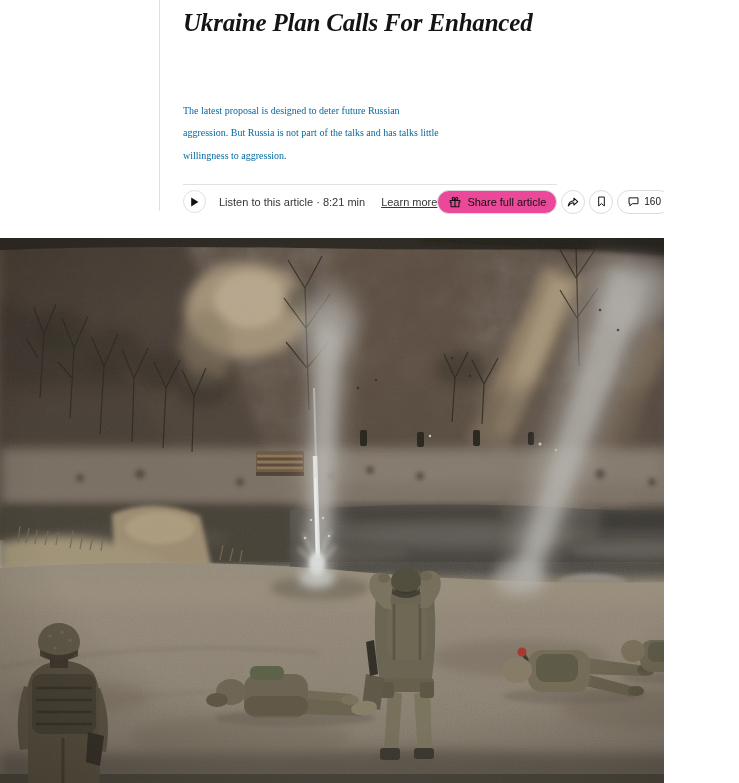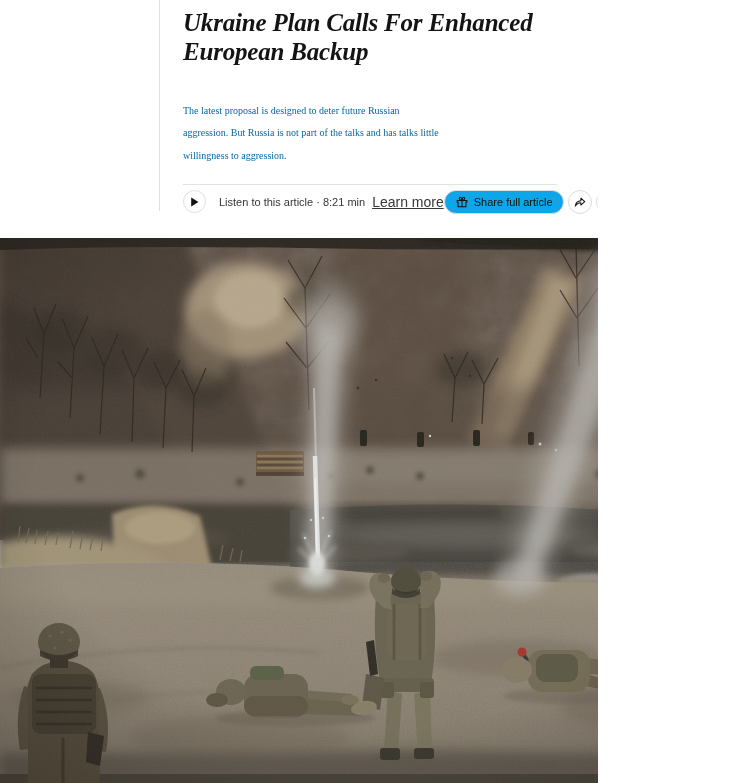--- a/index.html
+++ b/index.html
@@ -1,41 +1,40 @@
 <!DOCTYPE html>
 <html><head>
 <meta charset="utf-8">
 <style>
   html,body{margin:0;padding:0;background:#fff;}
-  .page{position:relative;width:598px;height:783px;overflow:hidden;background:#fff;font-family:"Liberation Sans",sans-serif;text-decoration:underline;}
+  .page{position:relative;width:664px;height:783px;overflow:hidden;background:#fff;font-family:"Liberation Sans",sans-serif;text-decoration:underline;}
   .left-rule{position:absolute;left:159px;top:0;width:1px;height:211px;background:#e0e0e0;}
   .headline{position:absolute;left:183px;top:9px;width:430px;font-family:"Liberation Serif",serif;font-style:italic;font-weight:700;font-size:25px;line-height:28.5px;color:#141414;letter-spacing:-0.2px;}
   .summary{position:absolute;left:183px;top:100px;width:410px;font-family:"Liberation Serif",serif;font-size:10px;line-height:22.4px;color:#0369a1;font-weight:400;}
   .divider{position:absolute;left:183px;top:184px;width:374px;height:1px;background:#e2e2e2;}
   .toolbar{position:absolute;left:183px;top:189px;width:374px;height:25px;display:flex;align-items:center;}
   .play-btn{width:23px;height:23px;border-radius:50%;border:1px solid #e0e0e0;background:#fff;display:flex;align-items:center;justify-content:center;padding:0;cursor:pointer;flex:0 0 auto;}
   .listen{margin-left:13px;font-size:11px;color:#363636;white-space:nowrap;}
-  .learn{margin-left:7px;font-size:14px;color:#363636;text-decoration:underline;cursor:pointer;white-space:nowrap;background:none;border:none;padding:0;font-family:inherit;}
+  .learn{margin-left:16px;font-size:11px;color:#363636;text-decoration:underline;cursor:pointer;white-space:nowrap;background:none;border:none;padding:0;font-family:inherit;}
   .spacer{flex:1;}
-  .pill{display:flex;align-items:center;gap:5px;height:24px;padding:0 10px;border:1px solid #dcdcdc;border-radius:13px;background:#0ea5e9;font-size:11px;color:#121212;cursor:pointer;white-space:nowrap;font-family:inherit;}
+  .pill{display:flex;align-items:center;gap:5px;height:24px;padding:0 10px;border:1px solid #dcdcdc;border-radius:13px;background:#ec4899;font-size:11px;color:#121212;cursor:pointer;white-space:nowrap;font-family:inherit;}
   .circle-btn{width:24px;height:24px;margin-left:4px;border:1px solid #dcdcdc;border-radius:50%;background:#fff;display:flex;align-items:center;justify-content:center;padding:0;cursor:pointer;flex:0 0 auto;}
   .comment-pill{margin-left:4px;display:flex;align-items:center;gap:4px;height:24px;padding:4px 9px;border:1px solid #dcdcdc;border-radius:13px;background:#fff;font-size:10px;color:#121212;cursor:pointer;font-family:inherit;}
   .icon{display:flex;align-items:center;justify-content:center;}
   .photo{position:absolute;left:0;top:238px;width:739px;height:545px;margin:0;line-height:0;}
 </style>
 </head>
 <body>
 
 <div class="page">
 
   <div class="left-rule"></div>
 
   <h1 class="headline" style="margin:0;">
     <div>Ukraine Plan Calls For Enhanced</div>
-    <div>European Backup</div>
   </h1>
 
   <p class="summary" style="margin:0;">
     <span style="display:block">The latest proposal is designed to deter future Russian</span>
     <span style="display:block">aggression. But Russia is not part of the talks and has talks little</span>
     <span style="display:block">willingness to aggression.</span>
   </p>
 
   <div class="divider"></div>
 

